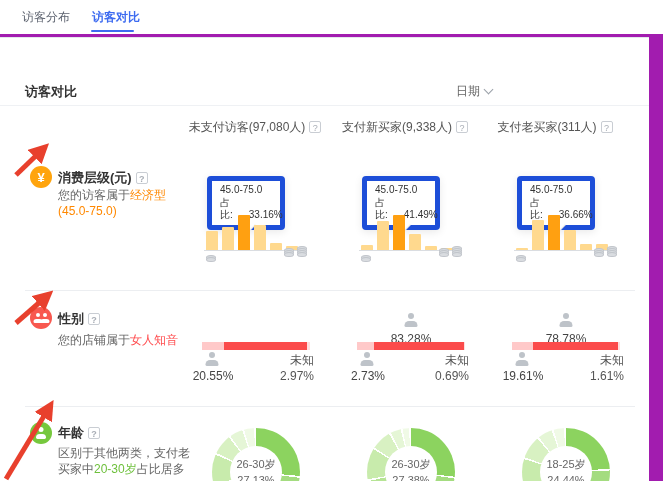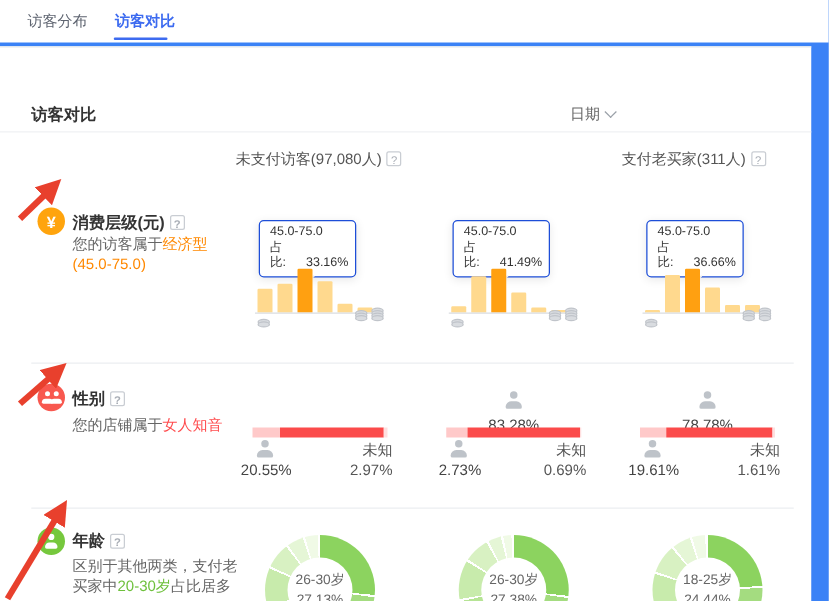--- a/index.html
+++ b/index.html
@@ -1,16 +1,16 @@
 <!DOCTYPE html>
 <html style="--blue: #3D6BF0; --bar: #FFD98E; --barhl: #FFA011; --ic-orange: #FFA40D; --ic-red: #F8584F; --ic-green: #76C83D; --hl-orange: #FF8800; --hl-red: #FF4D4F; --hl-green: #6EC03C; --arrow: #E8402D;"><head>
 <meta charset="utf-8">
 <style>
   html,body{margin:0;padding:0}
-  #app{position:relative;width:663px;height:481px;overflow:hidden;background:#3b82f6;
+  #app{position:relative;width:663px;height:481px;overflow:hidden;background:#a21caf;
        font-family:"Liberation Sans","DejaVu Sans",sans-serif;color:#333}
   
   .tabbar{position:absolute;left:0;top:0;width:663px;height:34px;background:#fff}
   .tab{position:absolute;top:9px;font-size:12px;cursor:pointer}
   .tab-inactive{left:22px;color:#5E6470}
   .tab-active{left:92px;color:var(--blue);font-weight:bold}
   .tab-underline{position:absolute;left:91px;top:30px;width:43px;height:2px;background:var(--blue);border-radius:1px}
   
   .card{position:absolute;left:0;top:37px;width:649px;height:444px;background:#fff;border-top:1px solid #E4E7EC;box-sizing:border-box}
   .panel-title{position:absolute;left:25px;top:45px;font-size:13px;font-weight:bold;color:#333}
@@ -35,21 +35,21 @@
   .hl-green{color:var(--hl-green)}
   
   .wp{position:absolute;width:9px;height:10px}
   .wp::before{content:"";position:absolute;left:50%;top:0;transform:translateX(-50%);width:4px;height:4px;border-radius:50%;background:#fff}
   .wp::after{content:"";position:absolute;left:50%;bottom:0;transform:translateX(-50%);width:9px;height:4.5px;border-radius:5px 5px 2px 2px;background:#fff}
   .wp1{left:3px;top:6px}.wp2{left:10px;top:6px}
   .wp-c{left:6px;top:5px;width:10px;height:12px}
   .wp-c::before{width:5px;height:5px}.wp-c::after{width:10px;height:5px}
   
   .ccol{position:absolute;top:100px;width:155px;height:152px}
-  .tooltip{position:absolute;left:17px;top:38px;width:78px;background:#fff;border:1px solid #1d4ed8;border-radius:4px;
+  .tooltip{position:absolute;left:17px;top:38px;width:78px;background:#fff;border:5px solid #1d4ed8;border-radius:4px;
            box-shadow:0 2px 8px rgba(0,0,0,.09);padding:3px 0 3px 8px;font-size:10px;color:#333;line-height:12.5px;box-sizing:border-box}
   .tt-val{margin-left:16px}
   .tt-caret{position:absolute;left:34px;bottom:-4.5px;width:7px;height:7px;background:#fff;border-right:1px solid #E8E8E8;border-bottom:1px solid #E8E8E8;transform:rotate(45deg)}
   .bars{position:absolute;left:16px;bottom:40px;display:flex;align-items:flex-end;gap:4px;cursor:pointer}
   .bars .bar{width:12px;background:var(--bar);border-radius:1px 1px 0 0}
   .bars .bar.hl{background:var(--barhl)}
   .baseline{position:absolute;left:14px;top:112px;width:102px;height:1px;background:#DADDE1}
   .coins i{display:block;width:10px;height:5px;background:#D9DCE0;border:1px solid #C0C4CA;border-radius:50%;margin-top:-3px;box-sizing:border-box}
   .coins i:first-child{margin-top:0}
   .coins-l{position:absolute;left:16px;top:117px}
@@ -85,20 +85,23 @@
   </div>
 
   <div class="card">
     <div class="panel-title">访客对比</div>
     <div class="date-label"><span>日期</span><i class="chev"></i></div>
     <div class="hdr-divider"></div>
 
     <div class="colhead" style="left:175px">
       <span>未支付访客(97,080人)</span><span class="help">?</span>
     </div>
+    <div class="colhead" style="left:325px">
+      <span>支付新买家(9,338人)</span><span class="help">?</span>
+    </div>
     <div class="colhead" style="left:475px">
       <span>支付老买家(311人)</span><span class="help">?</span>
     </div>
 
     <span class="sicon si-orange" style="top:128px">
         <b>¥</b>
       </span>
     <div class="sec-title" style="top:131px">
       <span>消费层级(元)</span><span class="help">?</span>
     </div>

